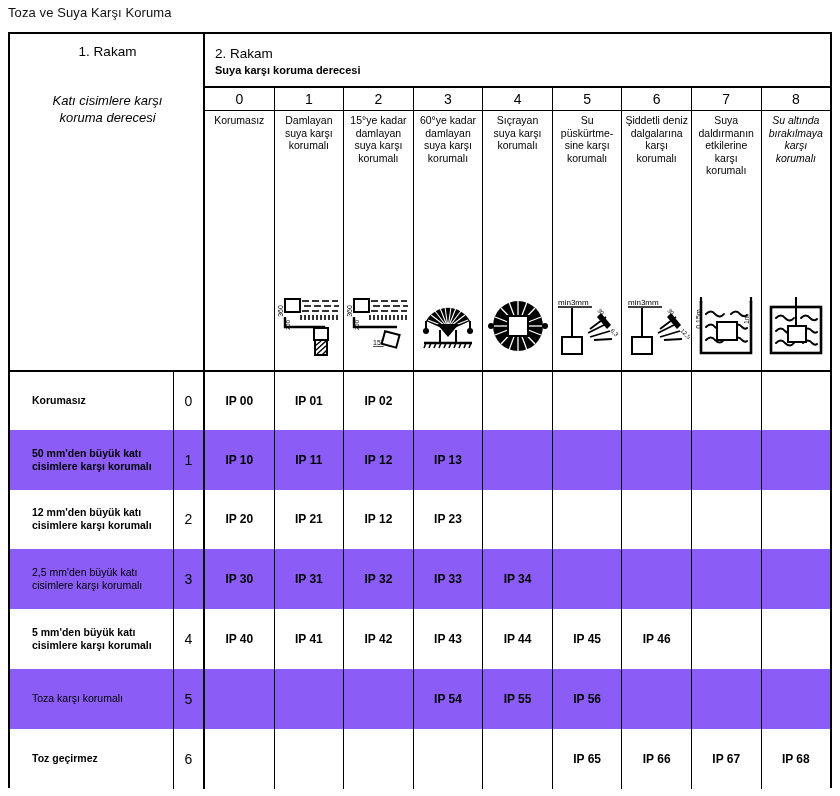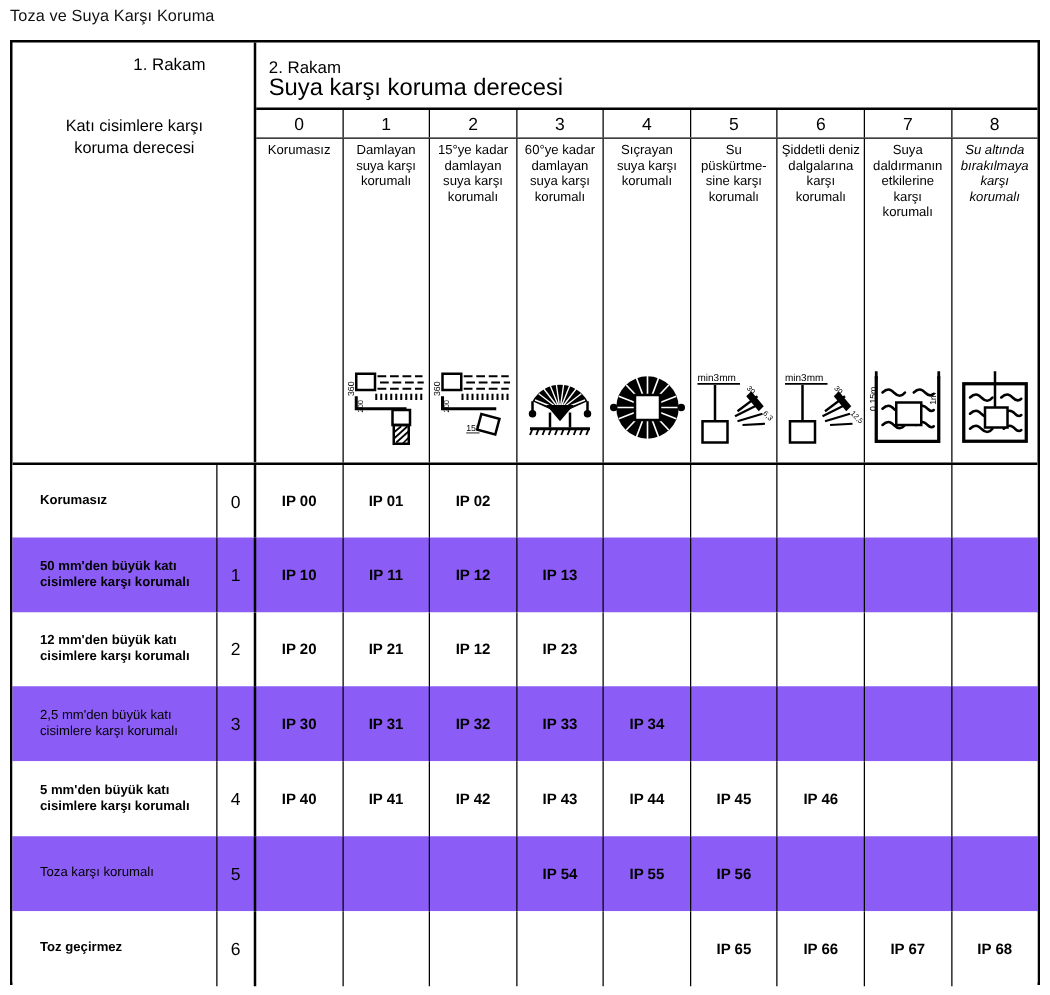--- a/index.html
+++ b/index.html
@@ -29,33 +29,33 @@
   
   .hdr { position: absolute; left: 0; top: 0; width: 100%; height: 336px; }
 
   .hdr-left {
     position: absolute; left: 0; top: 0;
     width: 195px; height: 336px;
     border-right: 2px solid #000;
   }
   .hdr-left-title {
     position: absolute; left: 0; top: 10px; width: 195px;
-    text-align: center; font-size: 13.5px; margin-left: 28px;
+    text-align: center; font-size: 13.5px;
   }
   .hdr-left-sub {
     position: absolute; left: 0; top: 58px; width: 195px;
-    text-align: center; font-size: 13px; line-height: 17px;
+    text-align: center; font-size: 13px; line-height: 17px; font-style: italic;
   }
 
   .hdr-right { position: absolute; left: 195px; top: 2px; right: 0; height: 336px; }
   .hdr-r-title {
     position: absolute; left: 10px; top: 9px;
     font-size: 13.5px; line-height: 17px;
   }
-  .hdr-r-title .l2 { font-size: 19px; }
+  .hdr-r-title .l2 { font-size: 11px; font-weight: bold; }
 
   .num-row {
     position: absolute; left: 0; top: 50px; right: 0; height: 25px;
     border-top: 2px solid #000; border-bottom: 1.5px solid #000;
     display: flex;
   }
   .num-cell {
     flex: 1 1 0; min-width: 0;
     border-right: 1px solid #000;
     display: flex; align-items: center; justify-content: center;

